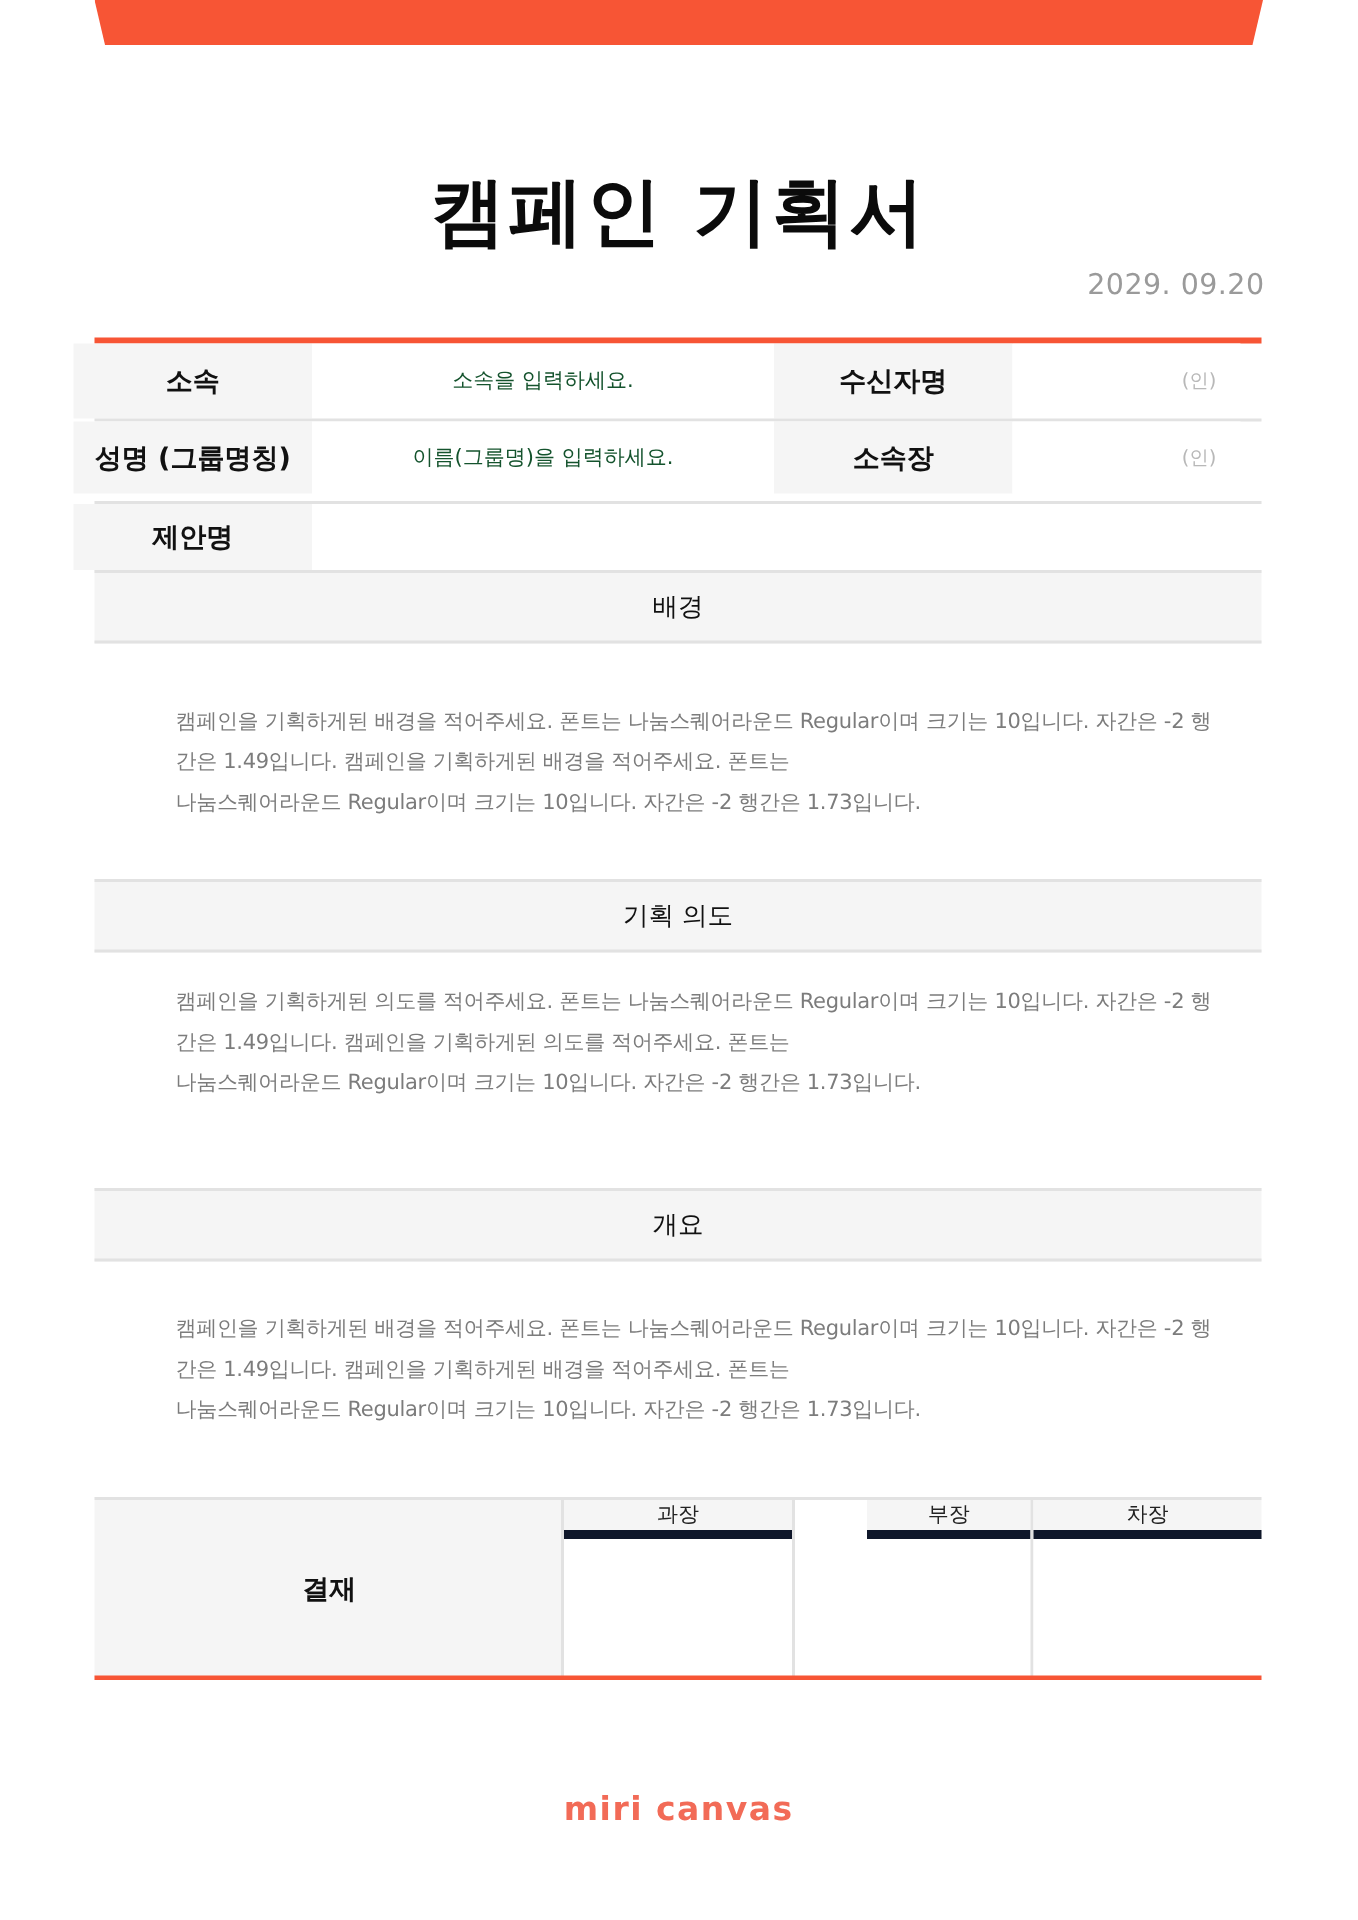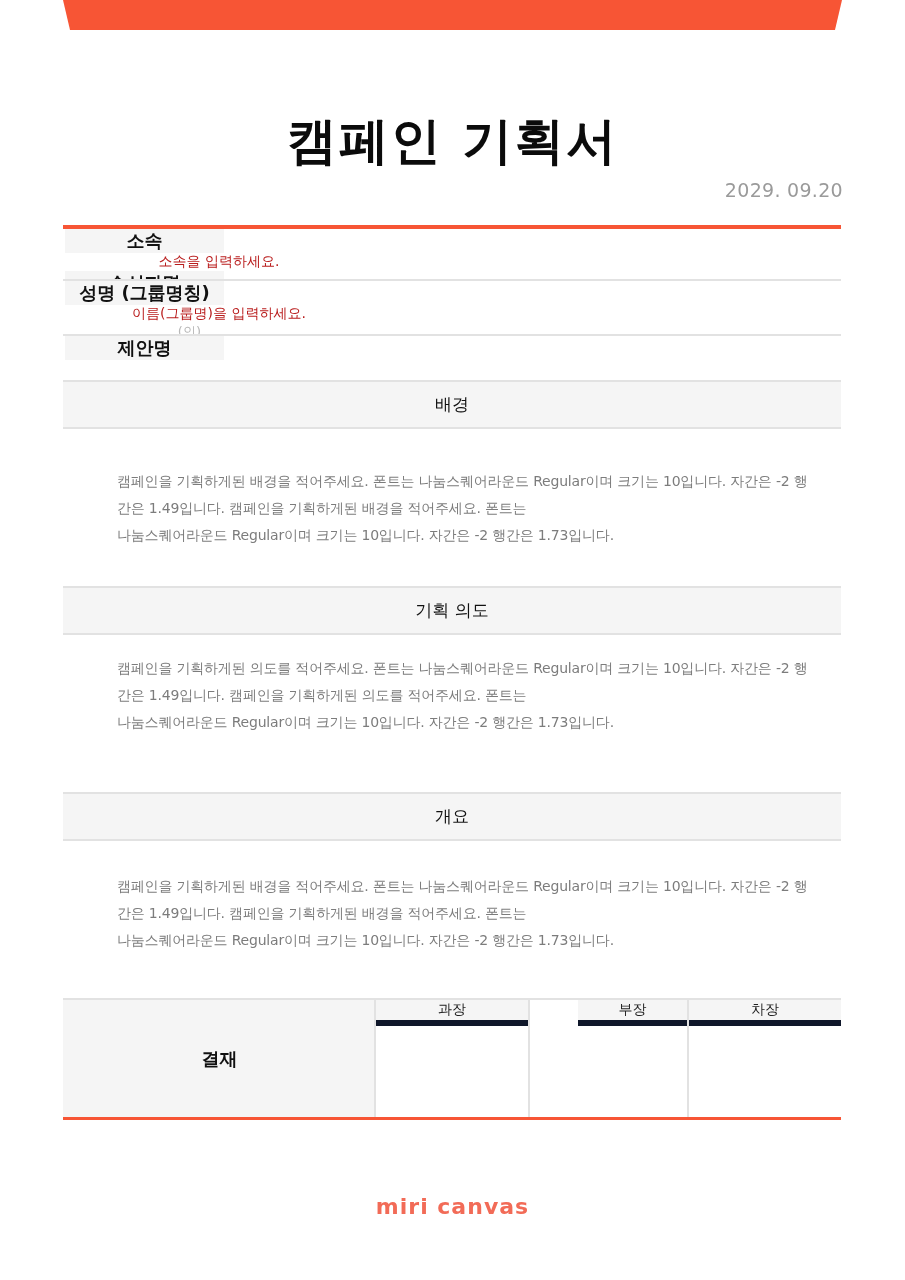--- a/index.html
+++ b/index.html
@@ -16,28 +16,28 @@
       font-size: 50px; font-weight: bold; letter-spacing: 2px; color: #0b0b0b;
     }
     .doc-date {
       position: absolute; right: 62px; top: 179px;
       font-size: 19px; color: #9a9a9a; letter-spacing: 0.3px;
     }
     .orange-rule { position: absolute; left: 63px; width: 778px; height: 4px; background: #f75535; }
     .hline { position: absolute; left: 63px; width: 778px; height: 2px; background: #e2e2e2; }
 
     
-    .info-row { position: absolute; left: 65px; width: 778px; display: flex; flex-direction: column; }
+    .info-row { position: absolute; left: 49px; width: 778px; display: flex; }
     .lbl {
       background: #f5f5f5; display: flex; align-items: center; justify-content: center;
       font-size: 18px; font-weight: bold; color: #111;
     }
     .val {
       background: #fff; display: flex; align-items: center; justify-content: center;
-      font-size: 14px; color: #b91c1c;
+      font-size: 14px; color: #14532d;
     }
     .val.right { justify-content: flex-end; padding-right: 16px; color: #b8b8b8; font-size: 13px; }
 
     
     .sec-head {
       position: absolute; left: 63px; width: 778px; height: 49px;
       background: #f5f5f5; display: flex; align-items: center; justify-content: center;
       font-size: 17px; color: #111; border-top: 2px solid #e2e2e2; border-bottom: 2px solid #e2e2e2;
     }
     .sec-body {
@@ -78,20 +78,21 @@
   <div class="lbl" style="width:159px;">소속</div>
   <div class="val" style="width:308px;">소속을 입력하세요.</div>
   <div class="lbl" style="width:159px;">수신자명</div>
   <div class="val right" style="width:152px;">(인)</div>
 </div>
 <div class="hline" style="top:279px;"></div>
 
 <div class="info-row" style="top:281px;height:48px;">
   <div class="lbl" style="width:159px;">성명 (그룹명칭)</div>
   <div class="val" style="width:308px;">이름(그룹명)을 입력하세요.</div>
+  <div class="lbl" style="width:159px;">소속장</div>
   <div class="val right" style="width:152px;">(인)</div>
 </div>
 <div class="hline" style="top:334px;"></div>
 
 <div class="info-row" style="top:336px;height:44px;">
   <div class="lbl" style="width:159px;">제안명</div>
 </div>
 
 <div class="sec-head" style="top:380px;">
   <span>배경</span>

